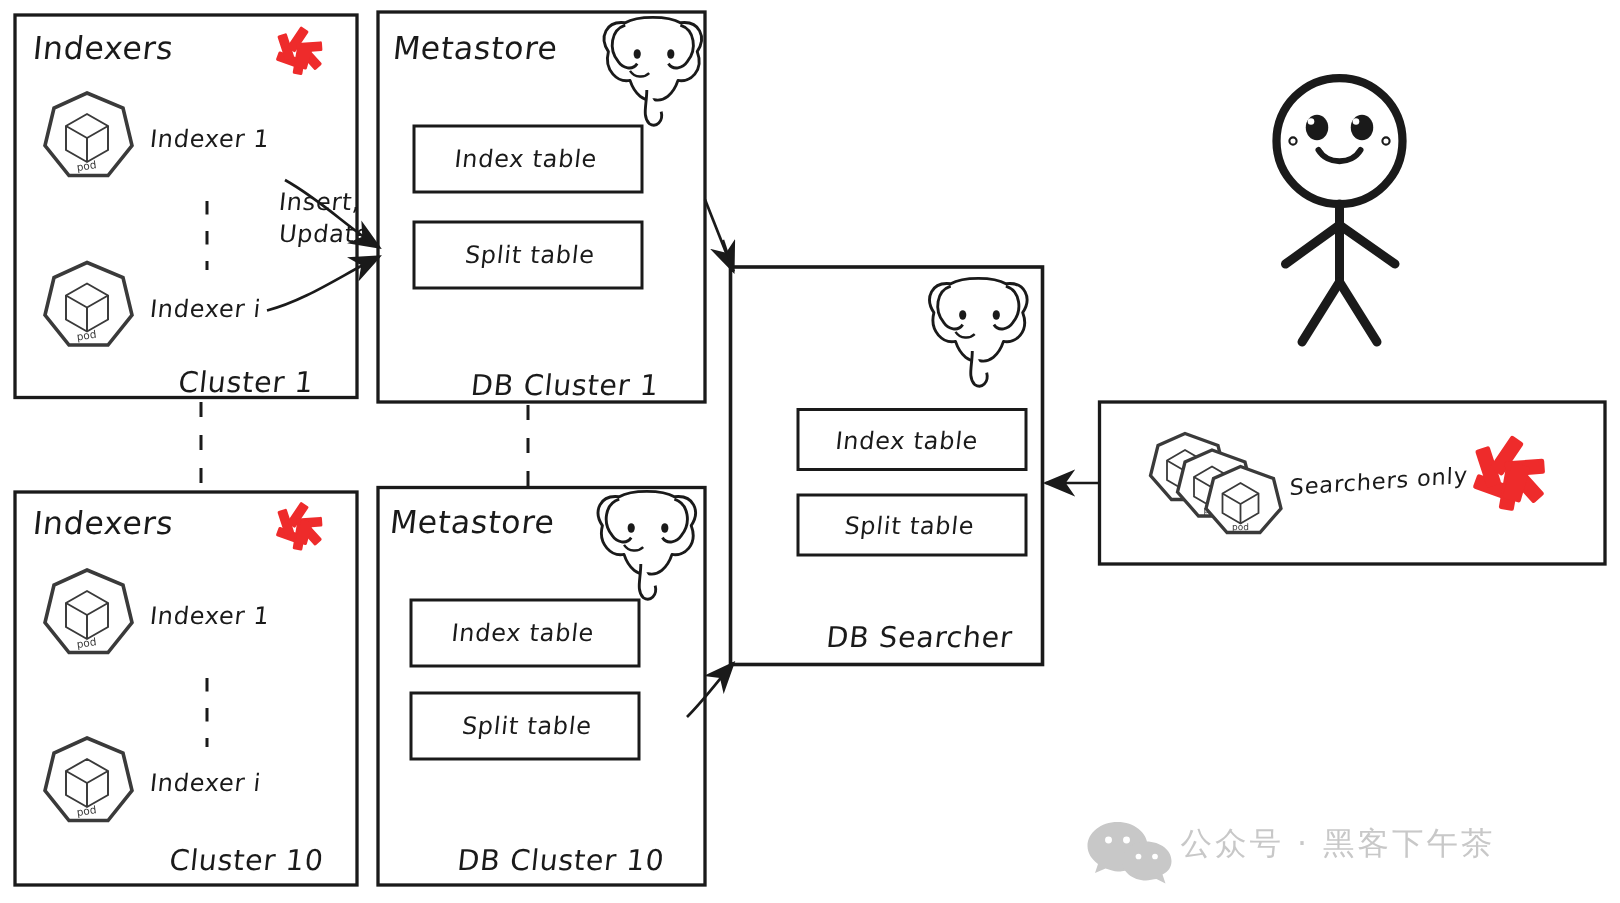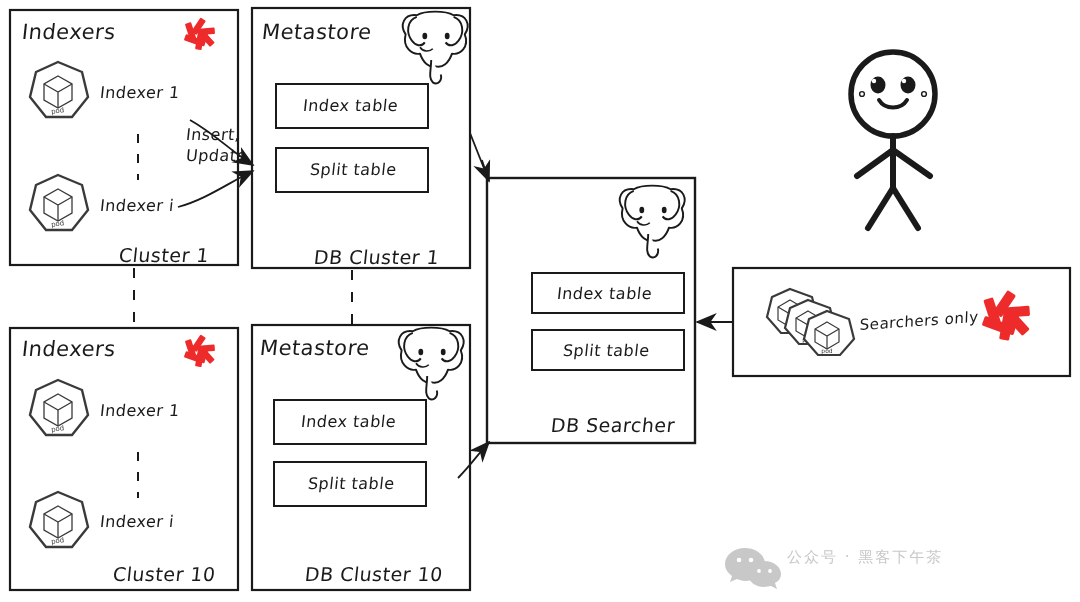--- a/index.html
+++ b/index.html
@@ -36,21 +36,21 @@
   .t-footer    { font-size: 19px; }
   .t-arrowlbl  { font-size: 16px; line-height: 19px; }
   .t-searchers { font-size: 15px; }
 
   .watermark {
     position: absolute;
     display: flex;
     align-items: center;
     gap: 9px;
     color: #c8c8c8;
-    font-size: 15px;
+    font-size: 21px;
     font-family: "DejaVu Sans", sans-serif;
     letter-spacing: 2px;
     white-space: nowrap;
     text-align: right;
   }
 </style>
 </head>
 <body>
 
 <div id="canvas">

